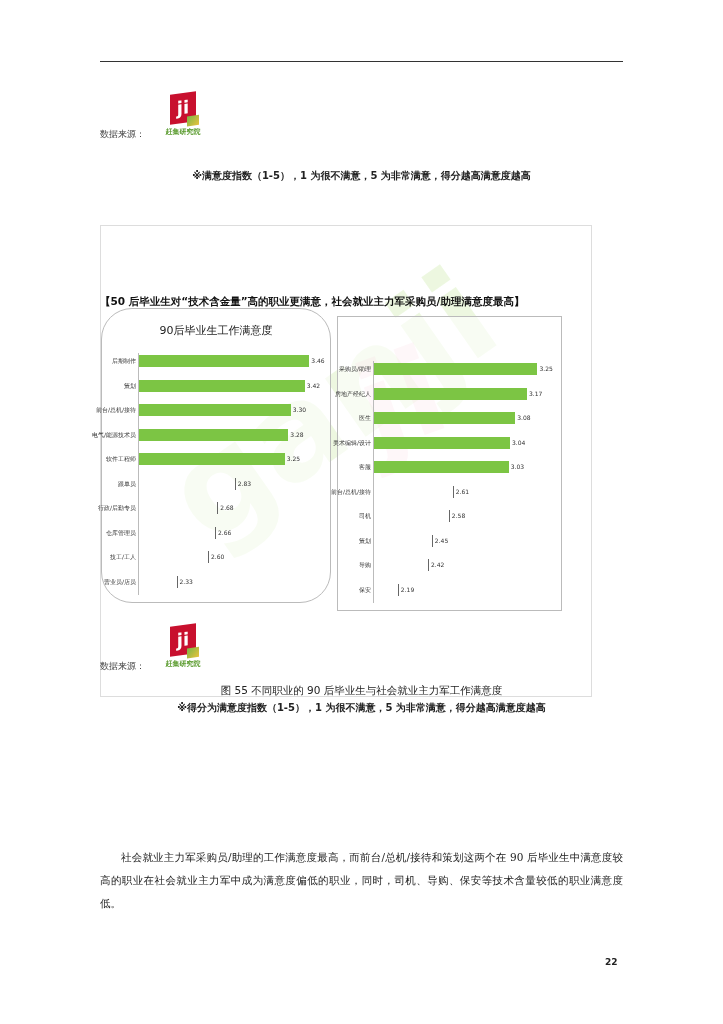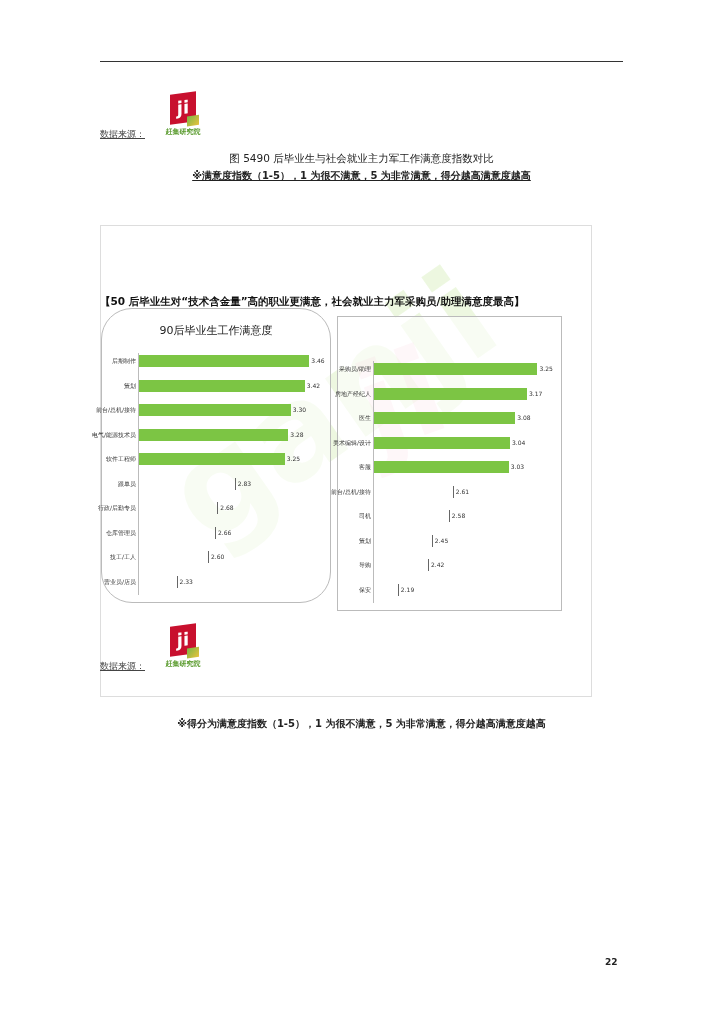--- a/index.html
+++ b/index.html
@@ -1,19 +1,19 @@
 <!DOCTYPE html>
 <html><head>
 <meta charset="utf-8">
 <style>
   body { margin:0; background:#ffffff; }
   .page { position:relative; width:723px; height:1024px; background:#fff; overflow:hidden;
     font-family:"DejaVu Serif", serif; color:#222; }
   .hrule { position:absolute; left:100px; top:61px; width:523px; height:1px; background:#333; }
-  .source { position:absolute; left:100px; font-size:9px; color:#444; font-family:"DejaVu Sans", sans-serif;text-decoration:underline; }
+  .source { position:absolute; left:100px; font-size:9px; color:#444; font-family:"DejaVu Sans", sans-serif; }
   .logo { position:absolute; width:46px; height:46px; }
   .logo .mark { position:absolute; left:10px; top:0; width:26px; height:30px; background:#c8102e; transform:skewY(-8deg);
     color:#fff; font:bold 18px "DejaVu Sans", sans-serif; text-align:center; line-height:30px; }
   .logo .mark::after { content:""; position:absolute; right:-3px; bottom:-4px; width:12px; height:10px;
     background:linear-gradient(135deg,#7ab648,#e9c23b); }
   .logo .txt { position:absolute; left:0; top:34px; width:46px; font:bold 7px "DejaVu Sans", sans-serif; color:#5a9b2e; text-align:center; white-space:nowrap; }
   .caption { position:absolute; left:100px; width:523px; text-align:center; font-family:"DejaVu Sans", sans-serif; font-size:10.5px; color:#222; }
   .note { position:absolute; left:100px; width:523px; text-align:center; font-family:"DejaVu Sans", sans-serif; font-size:10px; color:#222; font-weight:bold; }
   .para { position:absolute; left:100px; width:523px; font-size:10.5px; line-height:23px; text-align:justify; text-indent:21px; color:#222; }
   .heading { position:absolute; left:100px; top:295px; width:523px; font-family:"DejaVu Sans", sans-serif; font-weight:bold; font-size:10.5px; color:#111; }
@@ -37,22 +37,21 @@
 
   <div class="watermark" style="left:150px; top:330px; font-size:130px; color:#8bd13a; transform:rotate(-35deg); opacity:0.15;">ganji</div>
   <div class="watermark" style="left:360px; top:330px; font-size:120px; color:#f27aa0; transform:rotate(-20deg); opacity:0.15;">ji</div>
   <div class="frame" style="left:100px; top:225px; width:490px; height:470px;"></div>
 
   <div class="source" style="top:128px;">数据来源：</div>
   <div class="logo" style="left:160px; top:93px;">
     <div class="mark">ji</div>
     <div class="txt">赶集研究院</div>
   </div>
-  <div class="caption" style="top:152px;">图 5490 后毕业生与社会就业主力军工作满意度指数对比</div>
-  <div class="note" style="top:169px;text-decoration:underline;">※满意度指数（1-5），1 为很不满意，5 为非常满意，得分越高满意度越高</div>
+  <div class="note" style="top:169px;">※满意度指数（1-5），1 为很不满意，5 为非常满意，得分越高满意度越高</div>
 
 
   <div class="heading">【50 后毕业生对“技术含金量”高的职业更满意，社会就业主力军采购员/助理满意度最高】</div>
 
   <div class="chart" id="chart0" style="left:101px; top:308px; width:228px; height:293px;border-radius:31px;">
     <div class="chart-title">90后毕业生工作满意度</div>
     <div class="axis" style="left:36px; top:44px; height:242px;"></div>
     <div class="rows">
         <div class="row" style="top: 46px; width: 100%;">
           <div class="lbl" style="right: auto; left: -26px;">后期制作</div>
@@ -161,17 +160,19 @@
           <div class="val" style="left: 62.8462px;">2.19</div>
         </div>
       </div>
   </div>
 
   <div class="source" style="top:660px;">数据来源：</div>
   <div class="logo" style="left:160px; top:625px;">
     <div class="mark">ji</div>
     <div class="txt">赶集研究院</div>
   </div>
-  <div class="note" style="top:701px;margin-top:16px;">※得分为满意度指数（1-5），1 为很不满意，5 为非常满意，得分越高满意度越高</div>
+  <div class="caption" style="top:684px;">图 55 不同职业的 90 后毕业生与社会就业主力军工作满意度</div>
+  <div class="note" style="top:701px;">※得分为满意度指数（1-5），1 为很不满意，5 为非常满意，得分越高满意度越高</div>
 
+  <div class="para" style="top:846px;">社会就业主力军采购员/助理的工作满意度最高，而前台/总机/接待和策划这两个在 90 后毕业生中满意度较高的职业在社会就业主力军中成为满意度偏低的职业，同时，司机、导购、保安等技术含量较低的职业满意度低。</div>
 
   <div class="pageno">22</div>
 </div>
 
 </body></html>

